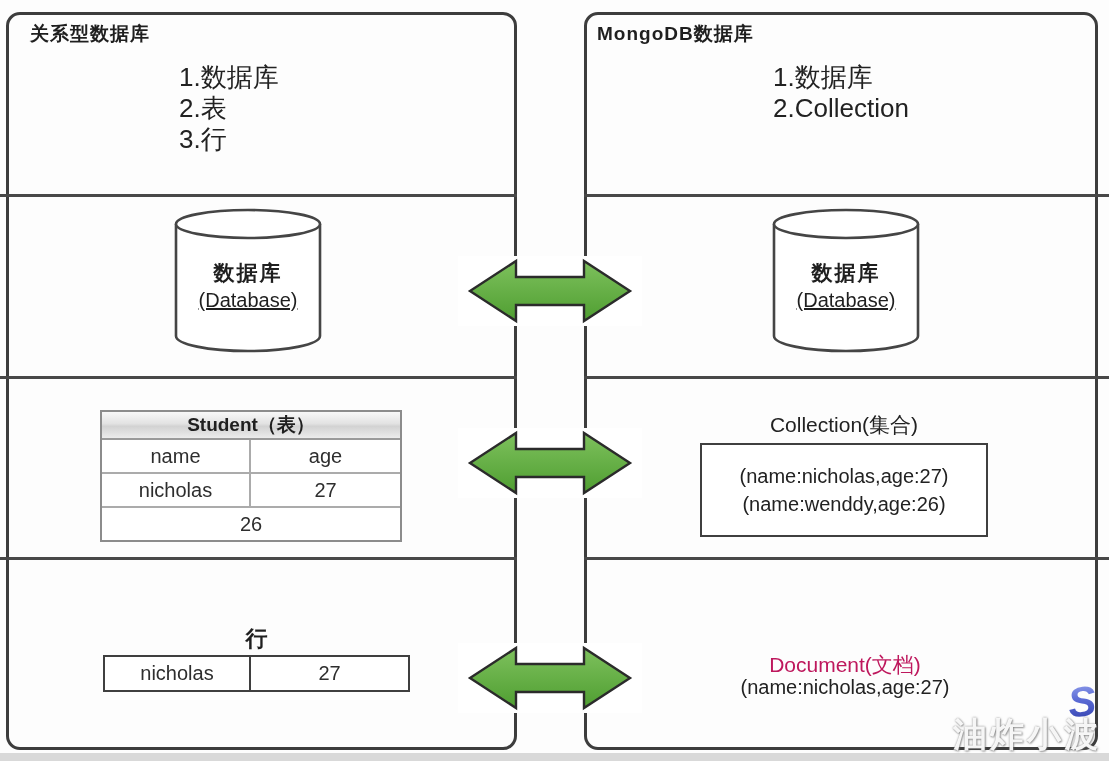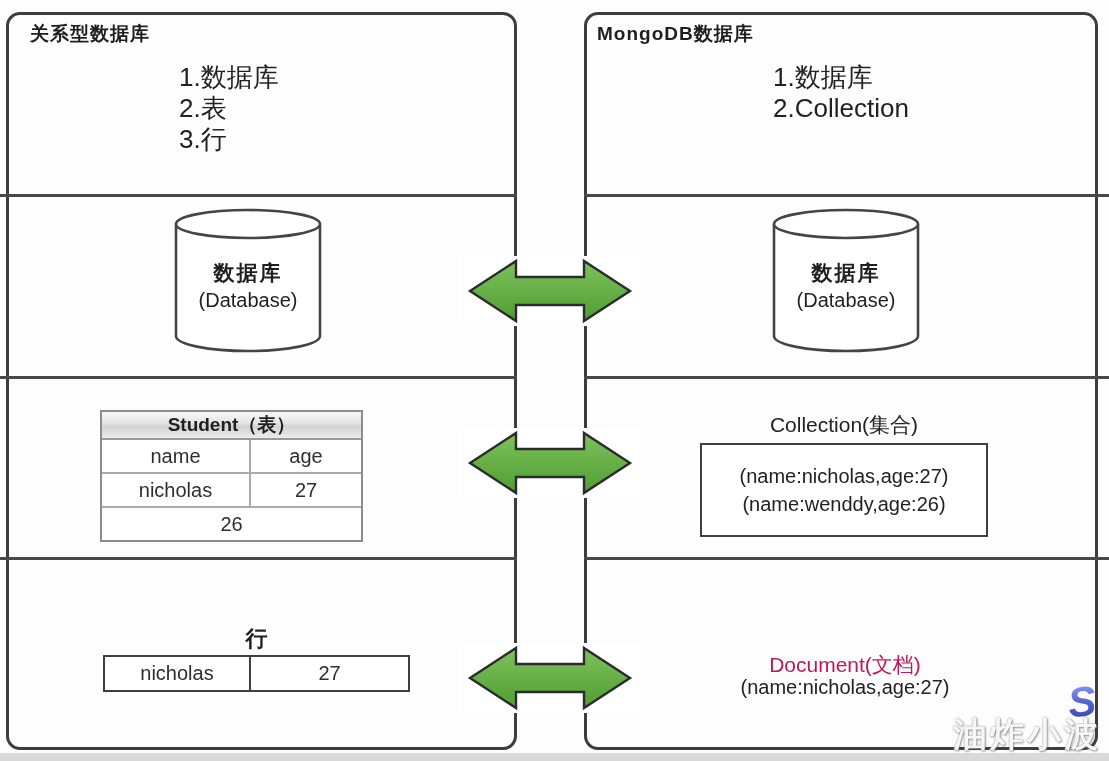--- a/index.html
+++ b/index.html
@@ -31,24 +31,24 @@
   
   .hier{position:absolute;top:62px;font-size:26px;line-height:31px;color:#222;}
   .hier.left{left:179px;}
   .hier.right{left:773px;}
   
   .cyl-wrap{position:absolute;width:152px;height:146px;}
   .cyl-left{left:172px;top:207px;}
   .cyl-right{left:770px;top:207px;}
   .cyl-label{position:absolute;left:0;width:152px;text-align:center;}
   .cyl-cn{top:52px;font-size:21px;font-weight:bold;letter-spacing:2px;}
-  .cyl-en{top:82px;font-size:20px;}
+  .cyl-en{top:82px;font-size:20px;text-decoration:underline;}
   
   .stu-table{
-    position:absolute;left:100px;top:410px;width:263px;
+    position:absolute;left:100px;top:410px;width:302px;
     border:2px solid #8c8c8c;box-sizing:border-box;background:#fff;
   }
   .stu-head{
     height:26px;line-height:26px;text-align:center;
     font-size:19px;font-weight:bold;
     background:linear-gradient(180deg,#f8f8f8 0%,#e2e2e2 45%,#d2d2d2 55%,#ececec 100%);
     border-bottom:2px solid #9a9a9a;
   }
   .stu-row{display:flex;height:32px;line-height:32px;font-size:20px;text-align:center;color:#2e2e2e;}
   .stu-row + .stu-row{border-top:2px solid #ababab;}

